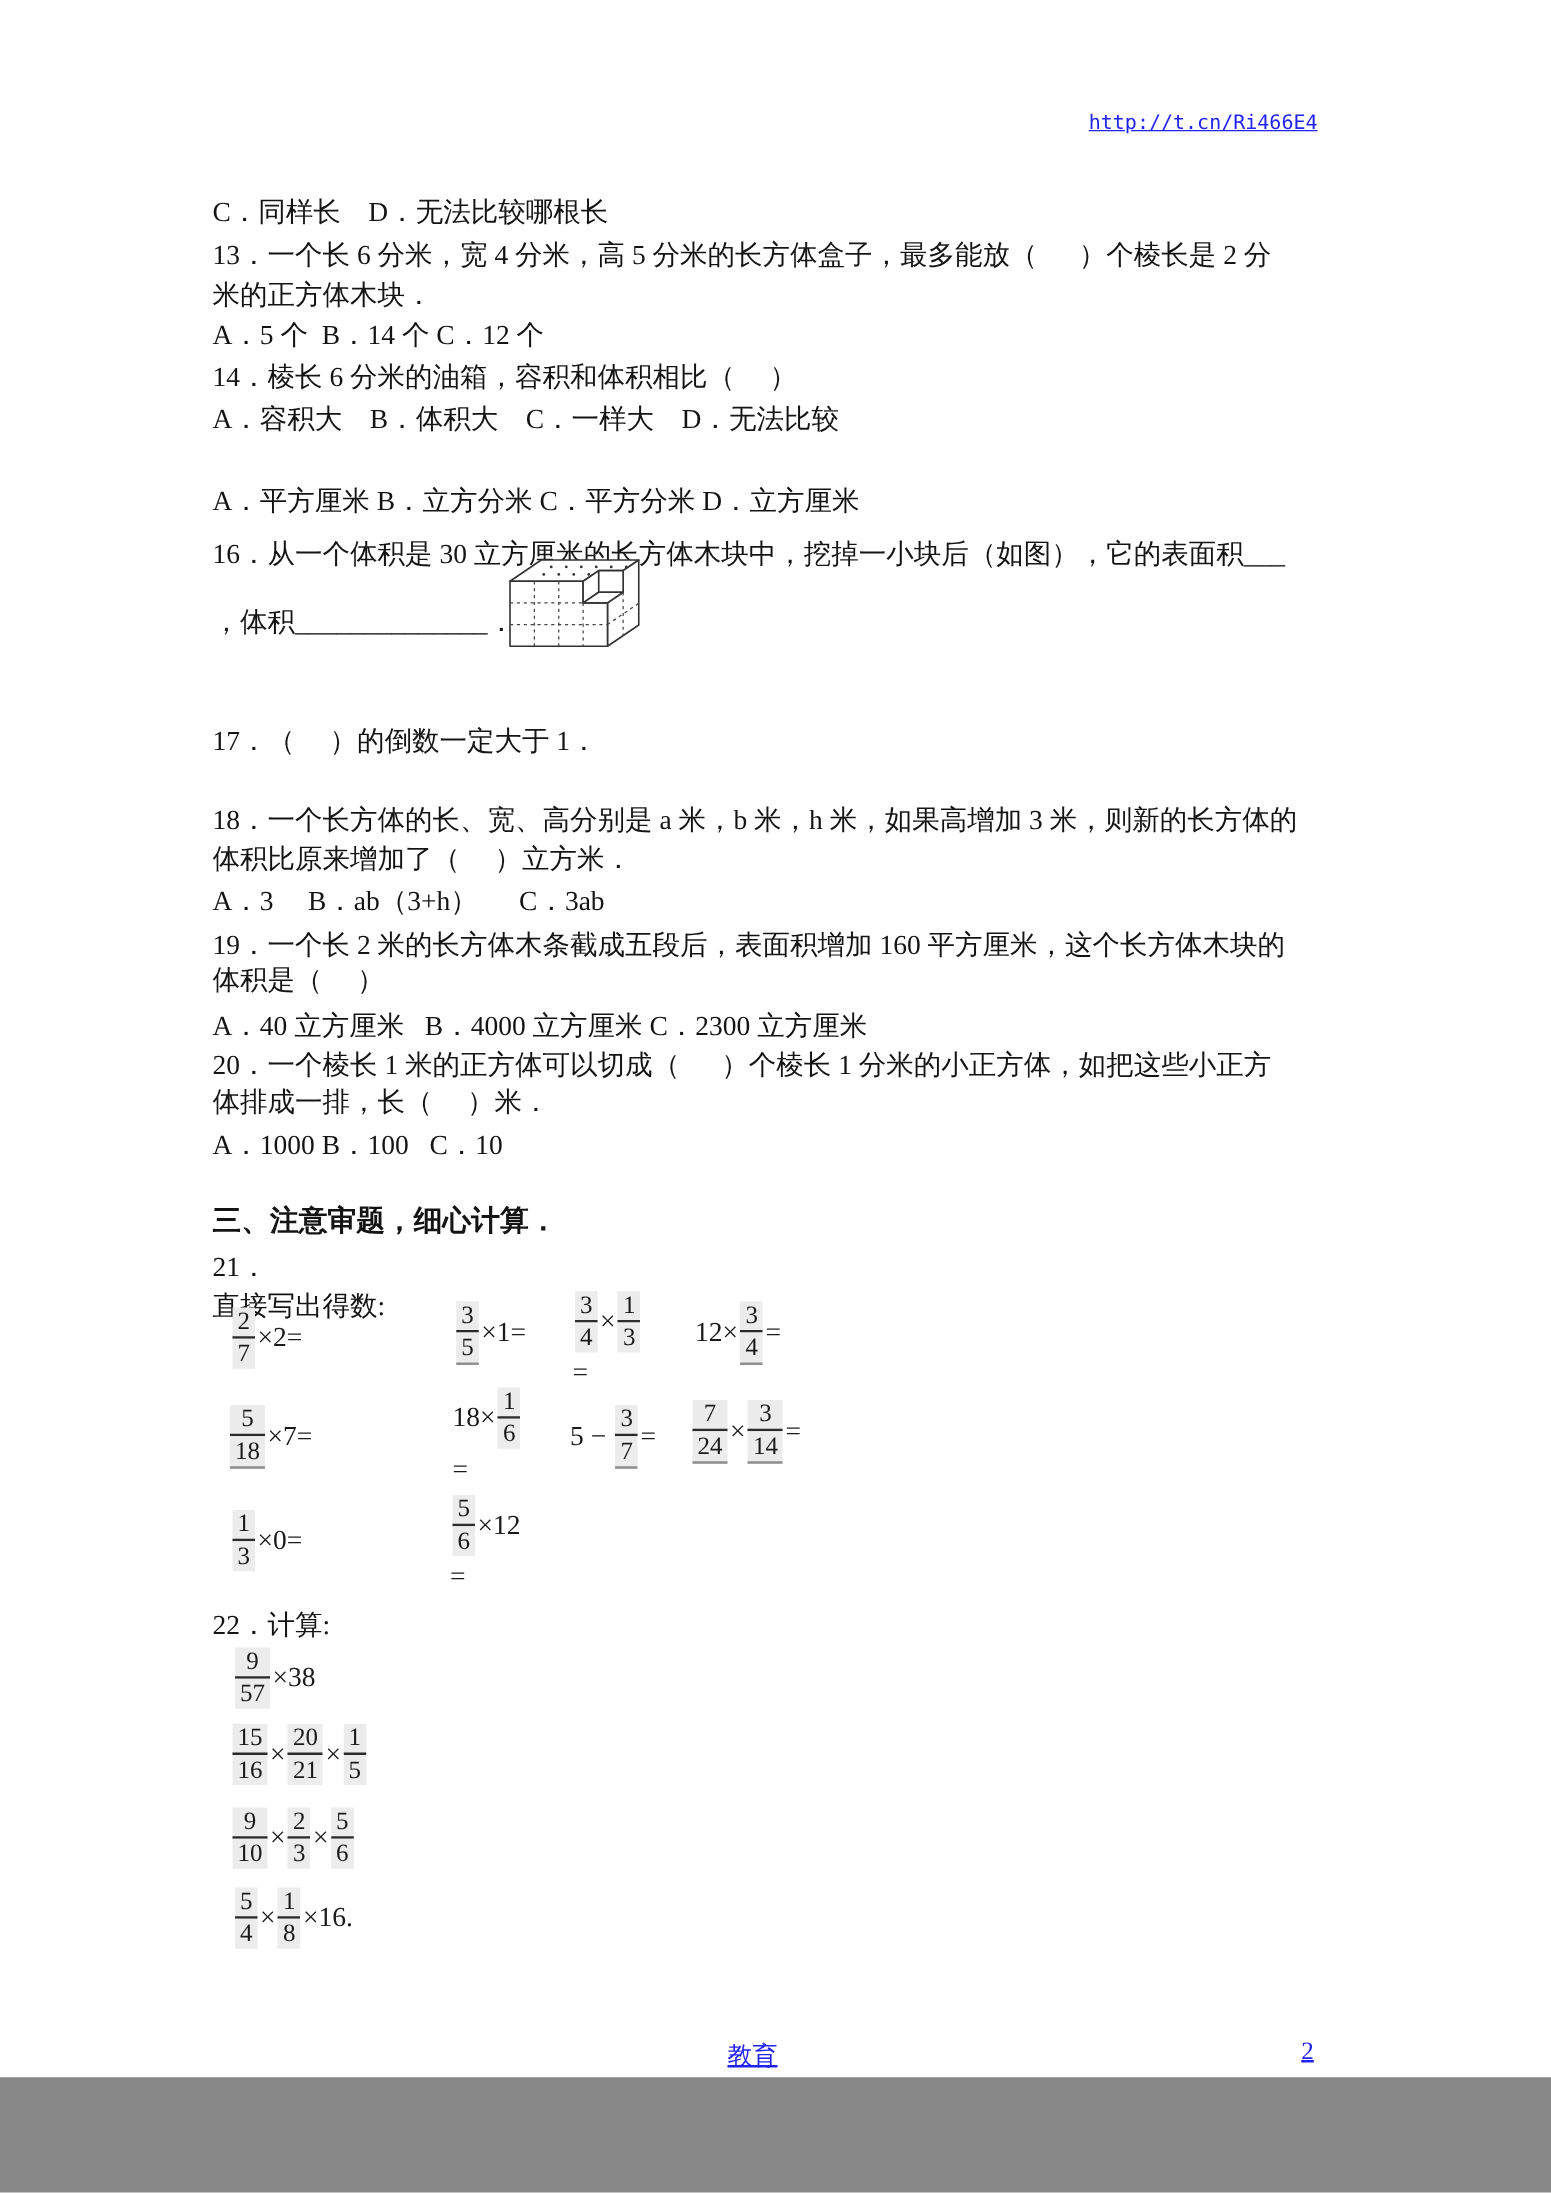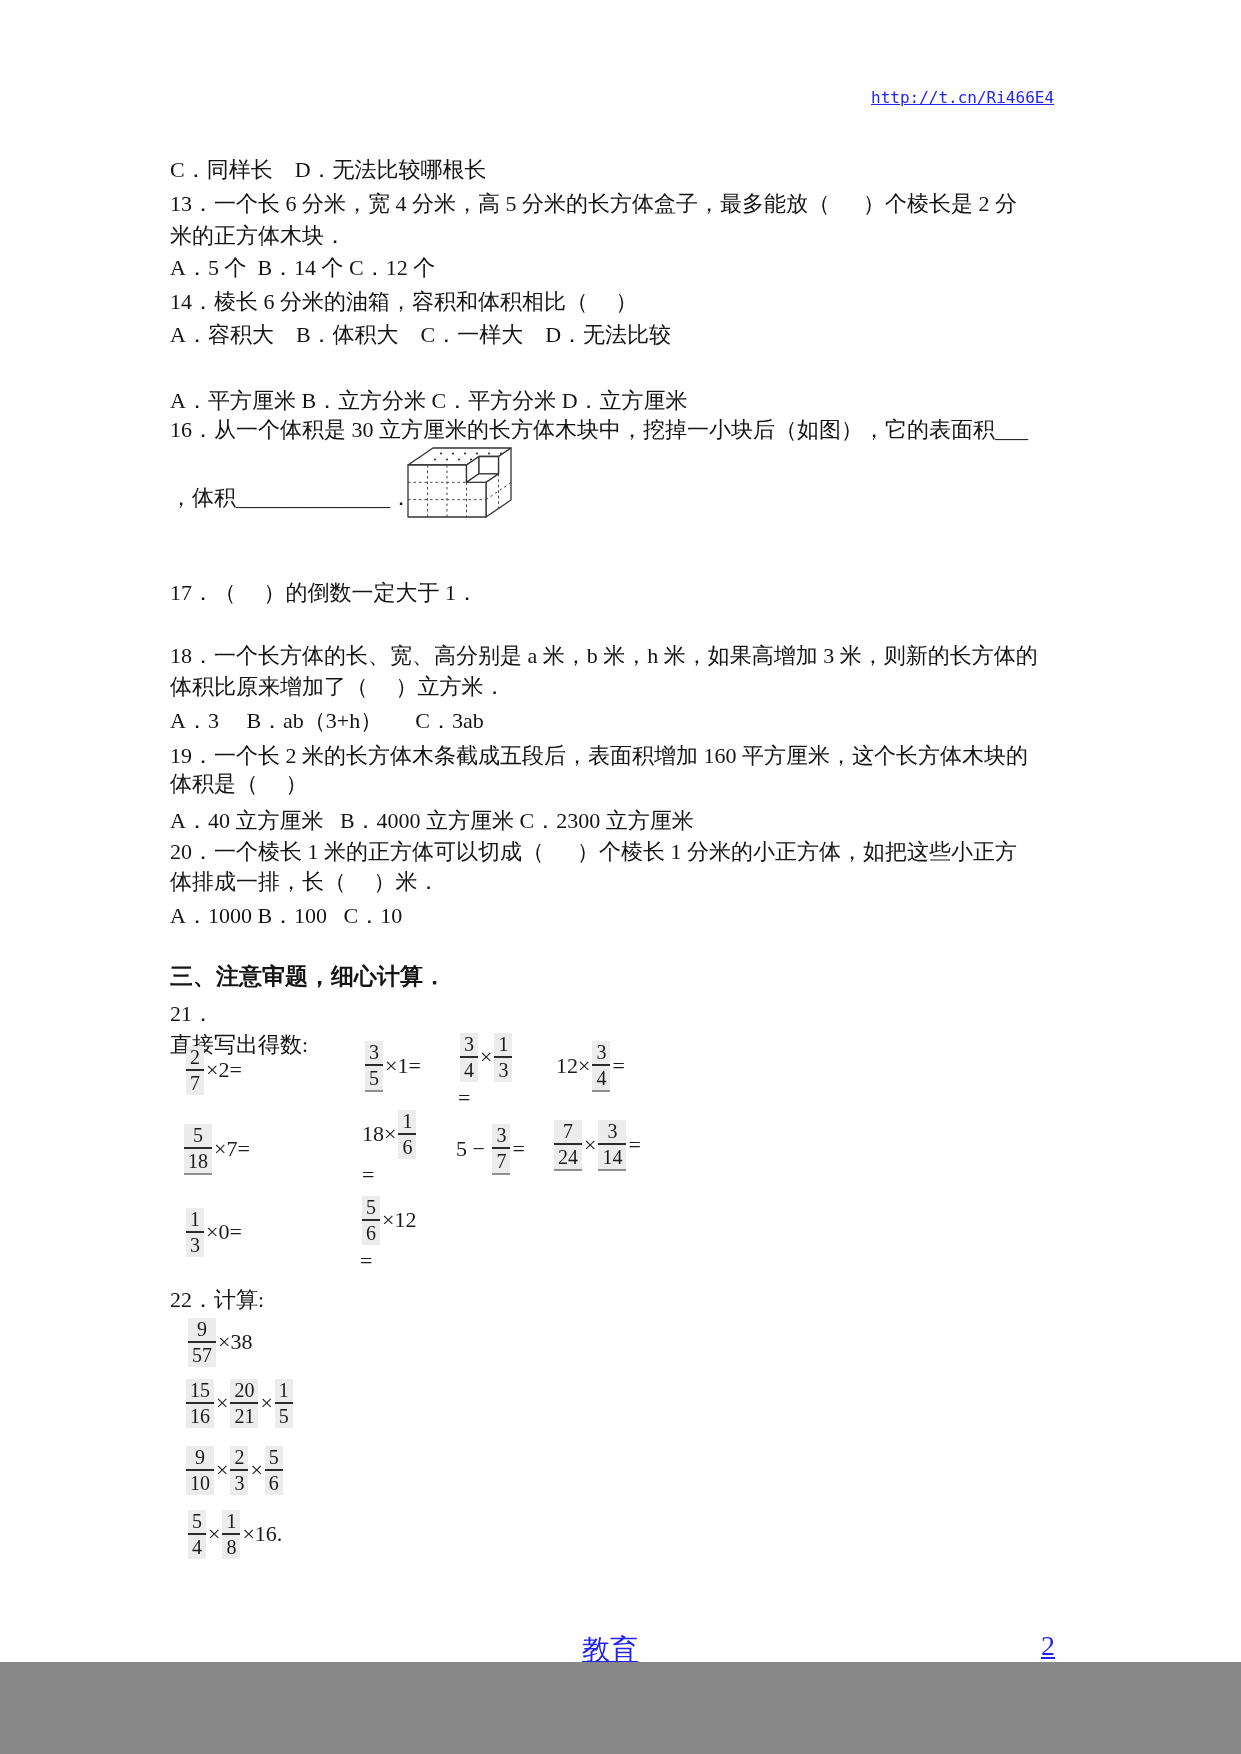--- a/index.html
+++ b/index.html
@@ -32,39 +32,39 @@
   .frac {
     display:inline-flex; flex-direction:column; align-items:stretch;
     text-align:center; margin:0 2px; font-size:20px; line-height:1.12;
     font-family:"Liberation Serif", serif;
   }
   .fn { padding:0 4px 1px; background:#ececec; border-bottom:2px solid #2b2b2b; }
   .fd { padding:1px 4px 0; background:#ececec; }
   .frac.ul .fd { border-bottom:2px solid #8f8f8f; }
   .eqb { font-size:22px; margin-top:3px; }
   .footlink {
-    position:absolute; font-size:28px; color:#2323ee;
+    position:absolute; font-size:20px; color:#2323ee;
     text-decoration:underline; white-space:pre;
   }
 </style>
 </head>
 <body>
 
 <div class="page">
 
   <a class="urllink" href="#">http://t.cn/Ri466E4</a>
 
   <div class="line" style="top:156px">C．同样长    D．无法比较哪根长</div>
   <div class="line" style="top:190px">13．一个长 6 分米，宽 4 分米，高 5 分米的长方体盒子，最多能放（      ）个棱长是 2 分</div>
   <div class="line" style="top:222px">米的正方体木块．</div>
   <div class="line" style="top:254px">A．5 个  B．14 个 C．12 个</div>
   <div class="line" style="top:288px">14．棱长 6 分米的油箱，容积和体积相比（     ）</div>
   <div class="line" style="top:321px">A．容积大    B．体积大    C．一样大    D．无法比较</div>
   <div class="line" style="top:387px">A．平方厘米 B．立方分米 C．平方分米 D．立方厘米</div>
-  <div class="line" style="top:416px">16．从一个体积是 30 立方厘米的长方体木块中，挖掉一小块后（如图），它的表面积___</div>
+  <div class="line" style="top:429px">16．从一个体积是 30 立方厘米的长方体木块中，挖掉一小块后（如图），它的表面积___</div>
 
   <div class="line" style="top:484px">，体积______________．</div>
 
   <svg class="fig" width="121" height="74" viewBox="0 0 121 74">
     <g fill="#ffffff" stroke="#333333" stroke-width="1.3" stroke-linejoin="round">
 
       <polygon points="1,19 26,2 104,2 91.5,10.5 72,10.5 59.5,19"></polygon>
 
       <polygon points="91.5,10.5 104,2 104,54 79,71 79,36.3 91.5,27.8"></polygon>
 

